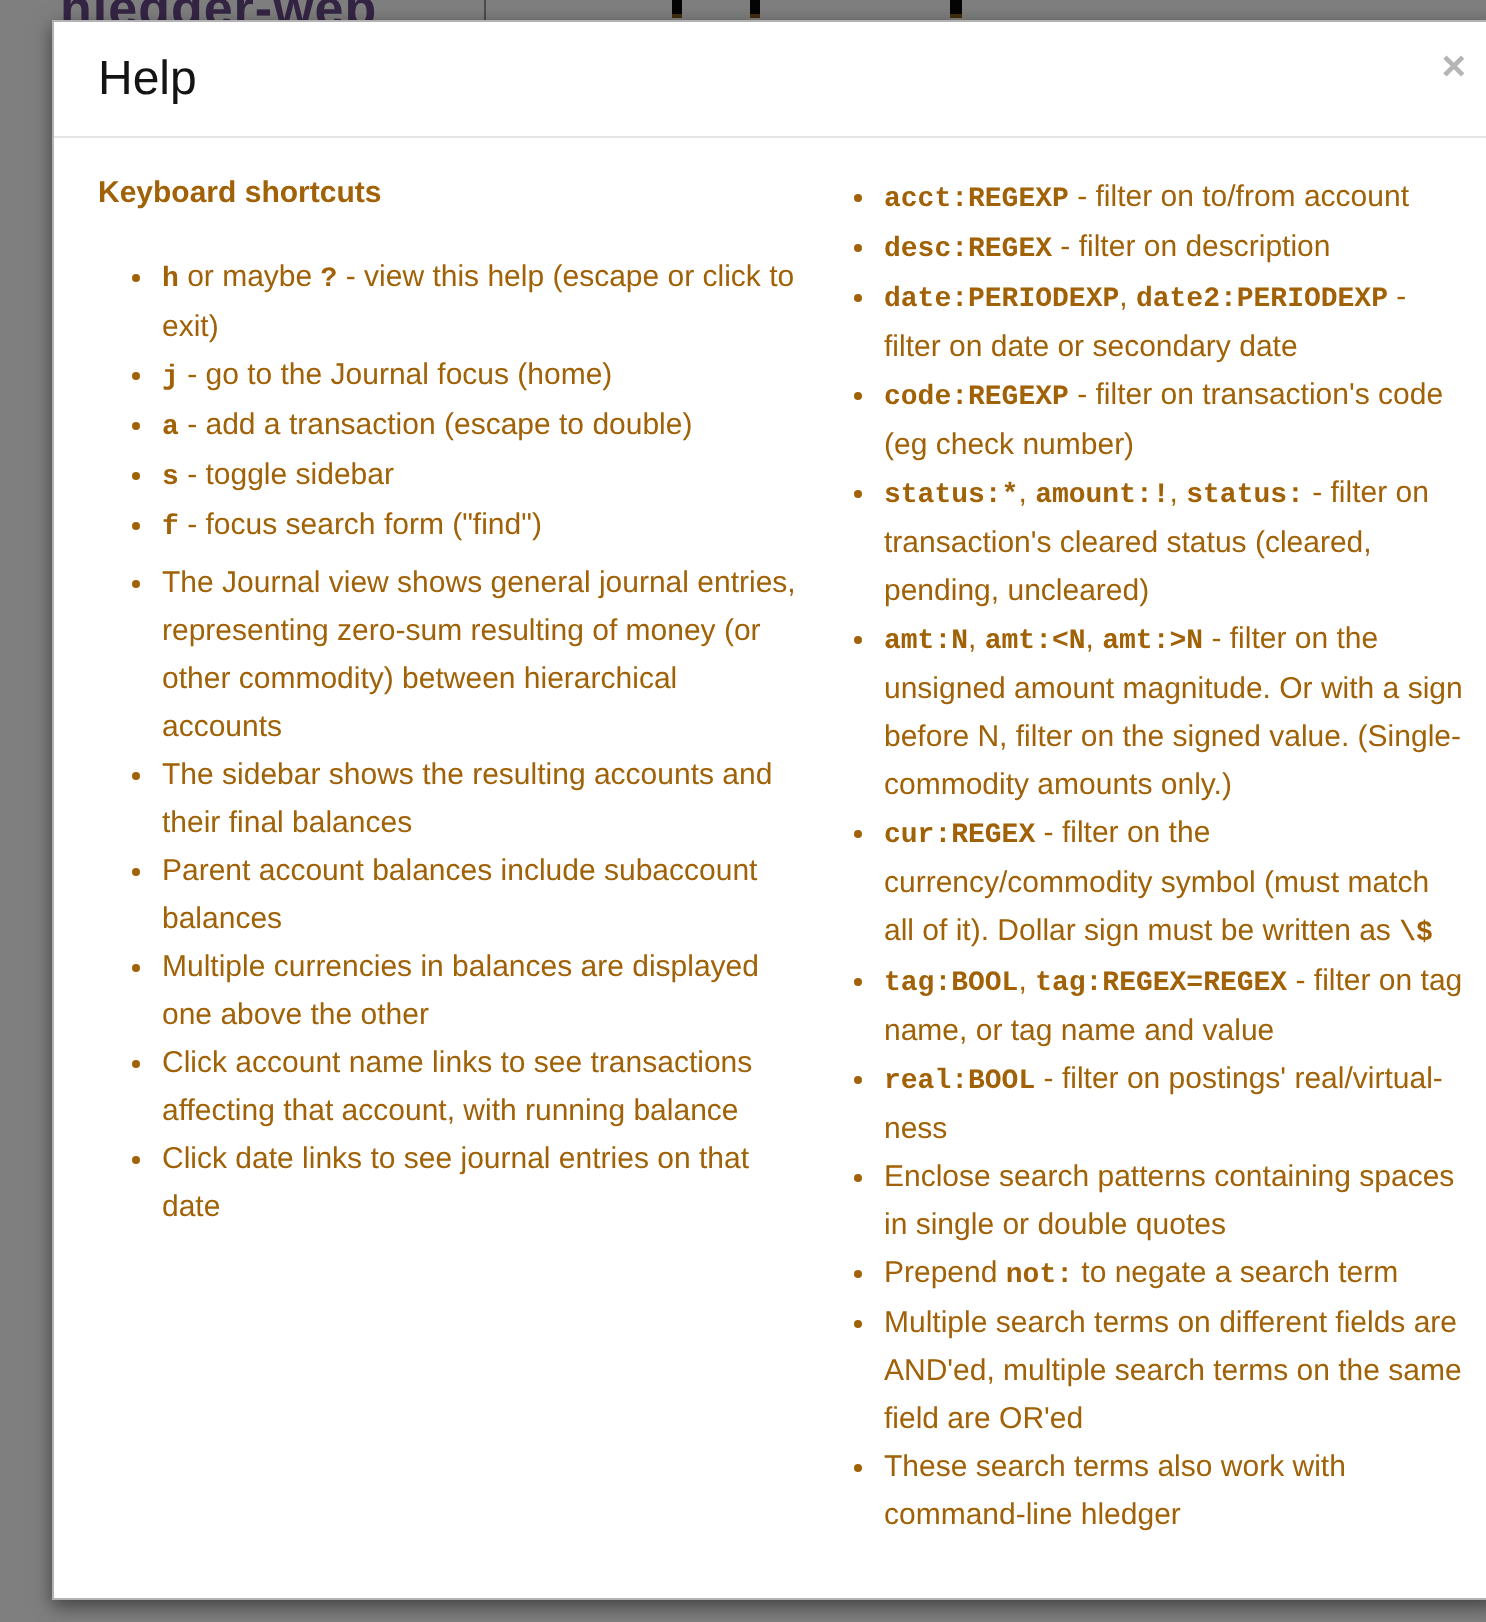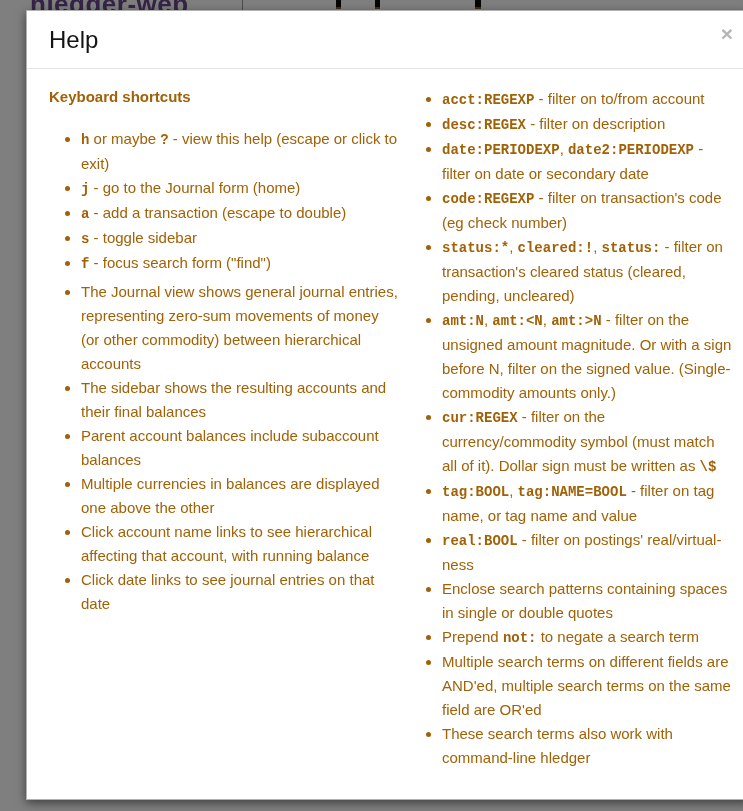--- a/index.html
+++ b/index.html
@@ -95,46 +95,46 @@
   <div class="modal-header">
     <div class="modal-title">Help</div>
     <button class="modal-close">×</button>
   </div>
   <div class="modal-body">
 
     <div class="col-left">
       <h3 class="section-heading">Keyboard shortcuts</h3>
       <ul class="help-list">
           <li><span class="code">h</span><span> or maybe </span><span class="code">?</span><span> - view this help (escape or click to exit)</span></li>
-          <li><span class="code">j</span><span> - go to the Journal form (home)</span></li>
+          <li><span class="code">j</span><span> - go to the Journal focus (home)</span></li>
           <li><span class="code">a</span><span> - add a transaction (escape to double)</span></li>
           <li><span class="code">s</span><span> - toggle sidebar</span></li>
           <li><span class="code">f</span><span> - focus search form ("find")</span></li>
         </ul>
 
       <ul class="help-list">
-          <li><span>The Journal view shows general journal entries, representing zero-sum movements of money (or other commodity) between hierarchical accounts</span></li>
+          <li><span>The Journal view shows general journal entries, representing zero-sum resulting of money (or other commodity) between hierarchical accounts</span></li>
           <li><span>The sidebar shows the resulting accounts and their final balances</span></li>
           <li><span>Parent account balances include subaccount balances</span></li>
           <li><span>Multiple currencies in balances are displayed one above the other</span></li>
-          <li><span>Click account name links to see hierarchical affecting that account, with running balance</span></li>
+          <li><span>Click account name links to see transactions affecting that account, with running balance</span></li>
           <li><span>Click date links to see journal entries on that date</span></li>
         </ul>
     </div>
 
     <div class="col-right">
       <ul class="help-list">
           <li><span class="code">acct:REGEXP</span><span> - filter on to/from account</span></li>
           <li><span class="code">desc:REGEX</span><span> - filter on description</span></li>
           <li><span class="code">date:PERIODEXP</span><span>, </span><span class="code">date2:PERIODEXP</span><span> - filter on date or secondary date</span></li>
           <li><span class="code">code:REGEXP</span><span> - filter on transaction's code (eg check number)</span></li>
-          <li><span class="code">status:*</span><span>, </span><span class="code">cleared:!</span><span>, </span><span class="code">status:</span><span> - filter on transaction's cleared status (cleared, pending, uncleared)</span></li>
+          <li><span class="code">status:*</span><span>, </span><span class="code">amount:!</span><span>, </span><span class="code">status:</span><span> - filter on transaction's cleared status (cleared, pending, uncleared)</span></li>
           <li><span class="code">amt:N</span><span>, </span><span class="code">amt:&lt;N</span><span>, </span><span class="code">amt:&gt;N</span><span> - filter on the unsigned amount magnitude. Or with a sign before N, filter on the signed value. (Single-commodity amounts only.)</span></li>
           <li><span class="code">cur:REGEX</span><span> - filter on the currency/commodity symbol (must match all of it). Dollar sign must be written as </span><span class="code">\$</span></li>
-          <li><span class="code">tag:BOOL</span><span>, </span><span class="code">tag:NAME=BOOL</span><span> - filter on tag name, or tag name and value</span></li>
+          <li><span class="code">tag:BOOL</span><span>, </span><span class="code">tag:REGEX=REGEX</span><span> - filter on tag name, or tag name and value</span></li>
           <li><span class="code">real:BOOL</span><span> - filter on postings' real/virtual-ness</span></li>
           <li><span>Enclose search patterns containing spaces in single or double quotes</span></li>
           <li><span>Prepend </span><span class="code">not:</span><span> to negate a search term</span></li>
           <li><span>Multiple search terms on different fields are AND'ed, multiple search terms on the same field are OR'ed</span></li>
           <li><span>These search terms also work with command-line hledger</span></li>
         </ul>
     </div>
 
   </div>
 </div>

